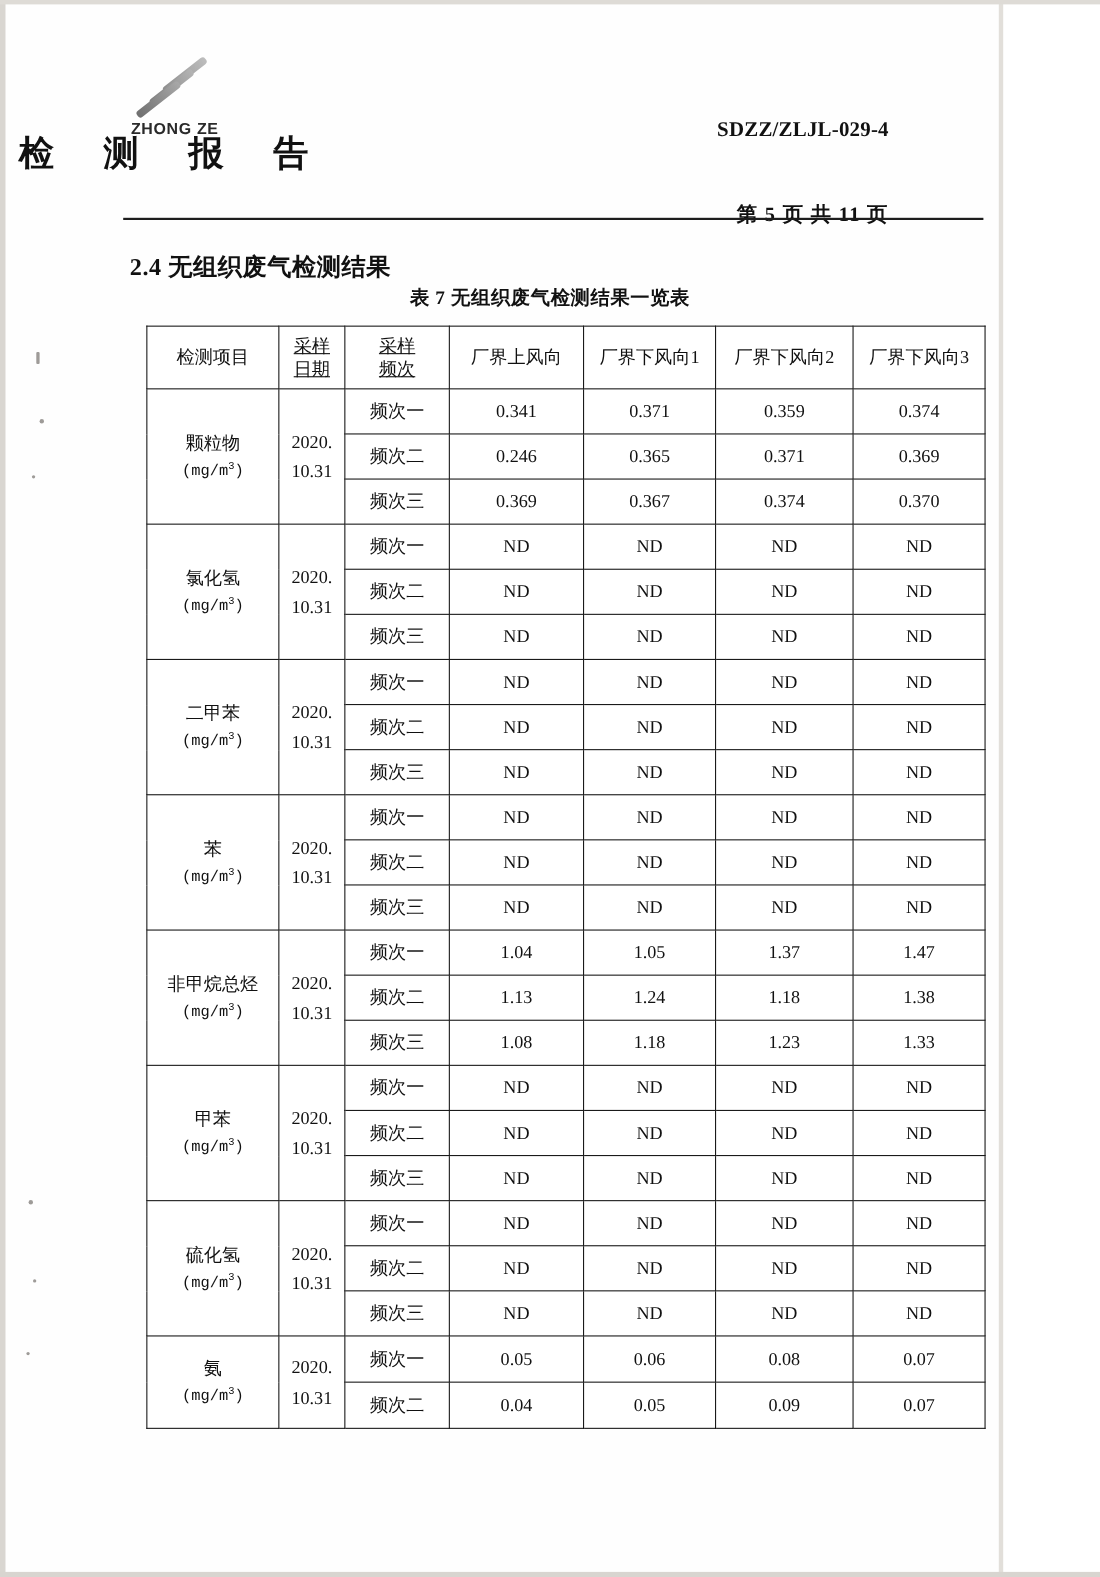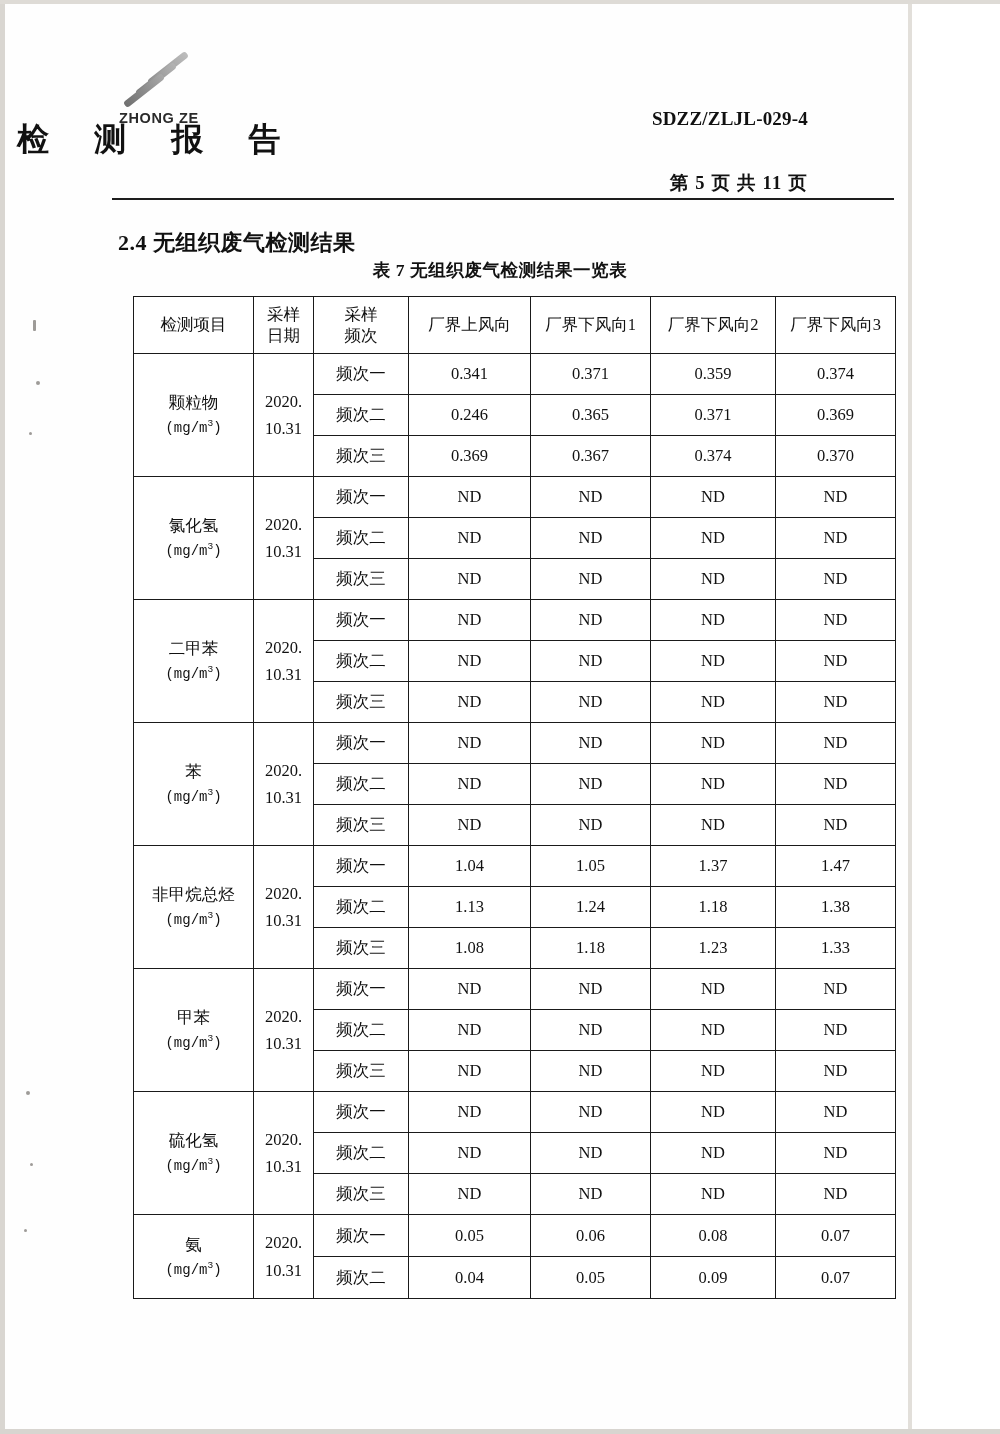--- a/index.html
+++ b/index.html
@@ -80,21 +80,21 @@
 
   .report-no {
     position: absolute;
     left: 118px; top: 170px;
     font-size: 19px;
     font-weight: bold;
     white-space: nowrap;
   }
   .page-no {
     position: absolute;
-    right: 104px; top: 170px;
+    right: 104px; top: 182px;
     font-size: 18.5px;
     font-weight: bold;
     white-space: nowrap;
     letter-spacing: 1.2px;
   }
   .header-rule {
     position: absolute;
     left: 112px; top: 198px;
     width: 782px; height: 2.2px;
     background: #1d1d1d;
@@ -135,21 +135,21 @@
     text-align: center;
     vertical-align: middle;
     font-family: "Liberation Serif", "DejaVu Serif", serif;
     font-size: 16.5px;
     color: #111;
     padding: 0;
     line-height: 1.28;
     background: #fff;
   }
   table.report thead td { height: 56px; font-size: 16.5px; }
-  .hdr-2line { line-height: 1.18; }
+  .hdr-2line { line-height: 1.18; text-decoration: underline; }
   .grp-cell { font-size: 17px; }
   .grp-cell .nm { display: block; }
   .grp-cell .un { display: block; margin-top: 5px; font-size: 14px; font-family: Liberation Mono, monospace; }
   .date-cell { font-size: 16px; }
   .date-cell .d1 { display: block; }
   .date-cell .d2 { display: block; margin-top: 6px; }
   .freq-cell { font-size: 16.5px; }
   .val-cell { font-size: 16.5px; }
   sup { font-size: 0.68em; vertical-align: super; }
 

